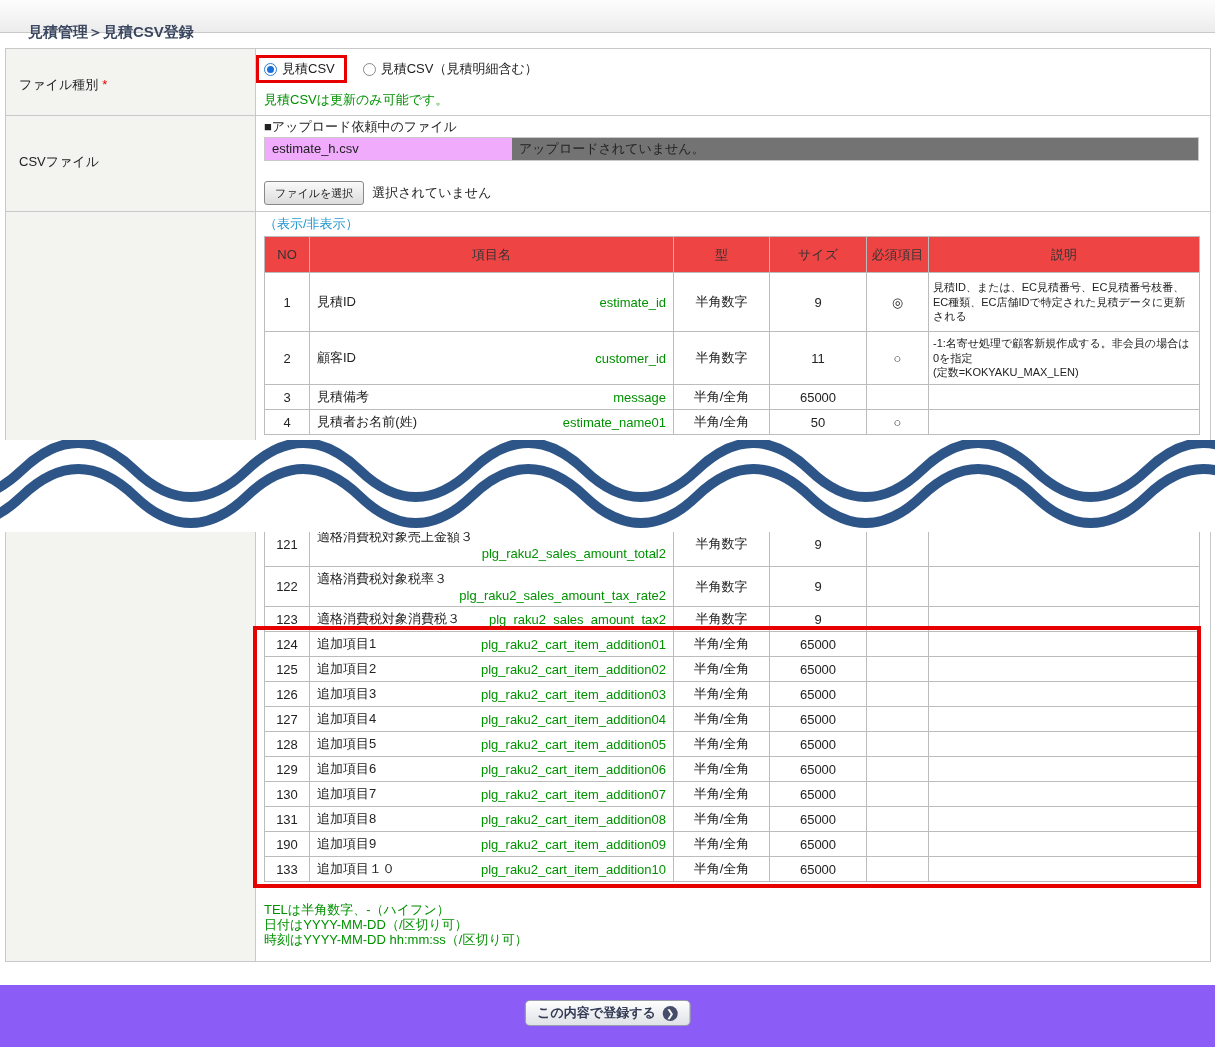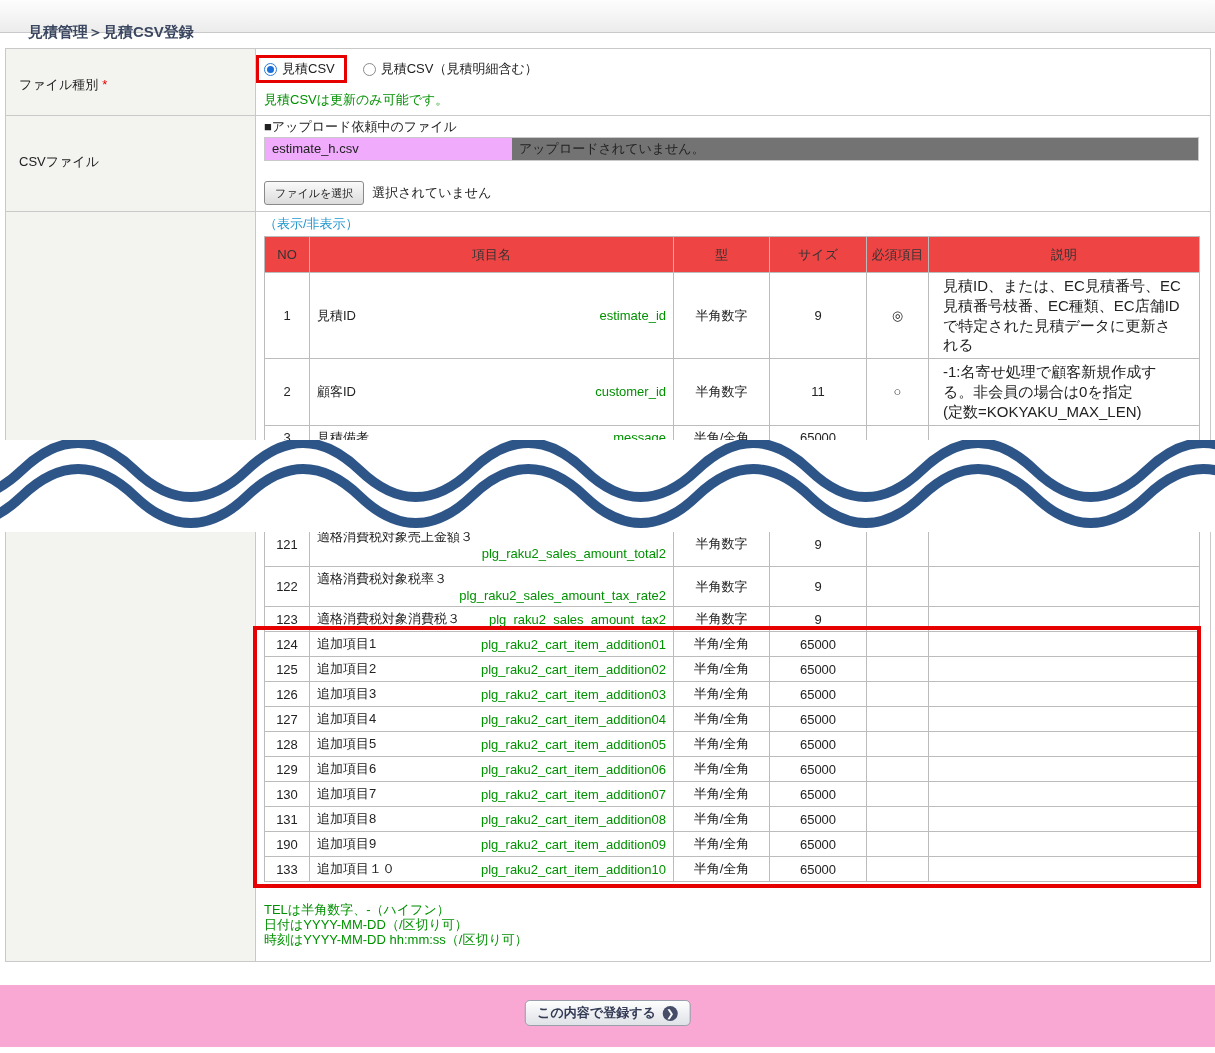--- a/index.html
+++ b/index.html
@@ -58,42 +58,42 @@
   
   .toggle-link{position:absolute;left:258px;top:166px;color:#2095d0;cursor:pointer;}
   table.spec{border-collapse:collapse;table-layout:fixed;width:935px;position:absolute;left:258px;background:#fff;}
   table.spec-top{top:187px;}
   table.spec-bottom{top:472px;}
   .spec th,.spec td{border:1px solid #bcbcbc;overflow:hidden;}
   .spec th{background:#ef4444;font-weight:normal;color:#333;text-align:center;padding:2px;}
   .spec-top thead tr{height:36px;}
   .c-no{text-align:center;}
   .c-type,.c-size,.c-req{text-align:center;}
-  .c-desc{font-size:15px;line-height:1.32;padding:3px 14px;white-space:pre-line;text-align:left;}
+  .c-desc{font-size:11px;line-height:1.32;padding:3px 4px;white-space:pre-line;text-align:left;}
   .nwrap{display:flex;justify-content:space-between;align-items:center;padding:2px 6px;}
   .fcode{color:#009100;text-align:right;}
   tr.twoline .nwrap{flex-direction:column;align-items:stretch;}
   tr.twoline .fname{text-align:left;}
   tr.twoline .fcode{text-align:right;}
   .spec-top tbody tr:nth-child(1){height:59px;}
   .spec-top tbody tr:nth-child(2){height:53px;}
   .spec-top tbody tr:nth-child(3),.spec-top tbody tr:nth-child(4){height:25px;}
   .spec-bottom tbody tr:nth-child(1){height:45px;}
   .spec-bottom tbody tr:nth-child(2){height:35px;}
   .spec-bottom tbody tr:nth-child(n+3){height:25px;}
   .notes{position:absolute;left:258px;top:853px;line-height:15px;}
   
   .wave-band{position:absolute;left:0;top:440px;width:1215px;height:92px;background:#fff;z-index:5;pointer-events:none;}
   
   .rows-highlight{
     position:absolute;left:253px;top:626px;width:948px;height:262px;
     border:4px solid #e60000;z-index:6;pointer-events:none;box-sizing:border-box;
   }
   
-  .footer-bar{position:absolute;left:0;top:985px;width:1215px;height:62px;background:#f9a8d4;}
+  .footer-bar{position:absolute;left:0;top:985px;width:1215px;height:62px;background:#8b5cf6;}
   .submit-btn{
     position:absolute;left:50%;top:15px;transform:translateX(-50%);
     display:inline-flex;align-items:center;height:26px;padding:0 12px;
     border:1px solid #99a0ab;border-radius:5px;
     background:linear-gradient(#fefefe,#dfe2e7);
     font-weight:bold;font-size:13px;color:#333a54;cursor:pointer;font-family:inherit;white-space:nowrap;
   }
   .circle-arrow{
     display:inline-flex;align-items:center;justify-content:center;
     width:15px;height:15px;border-radius:50%;background:#454d68;color:#fff;

